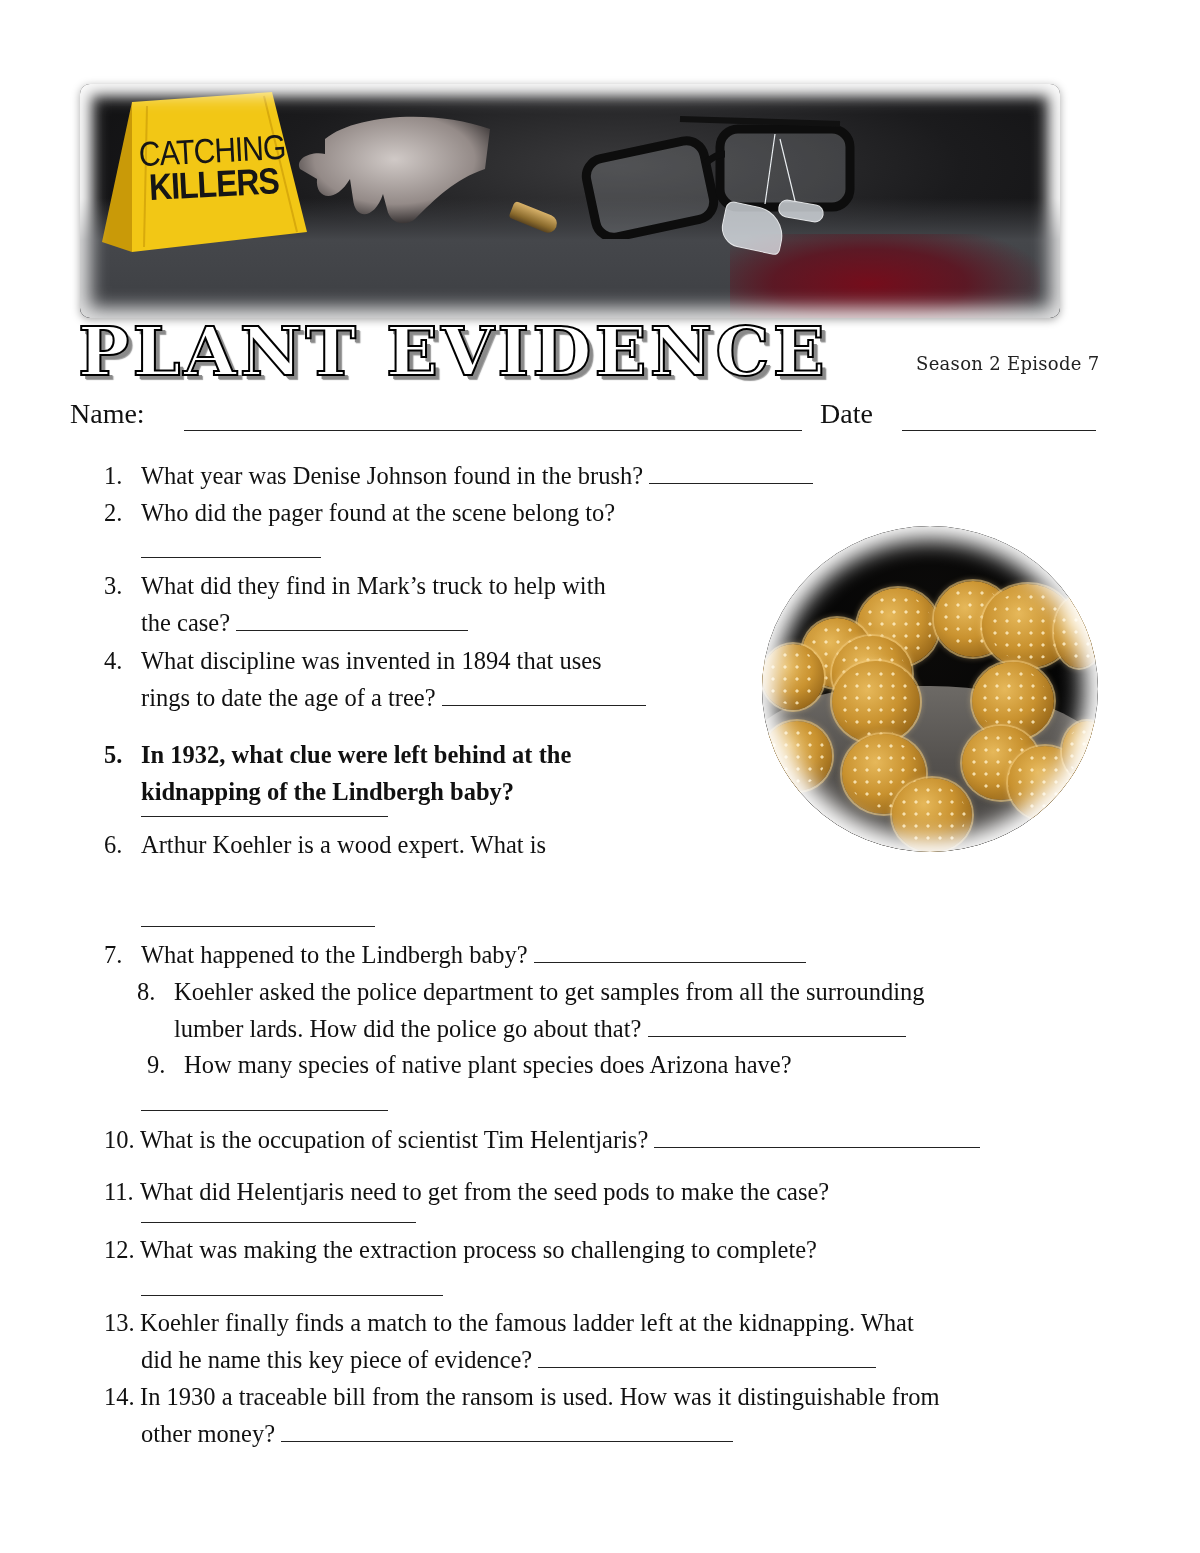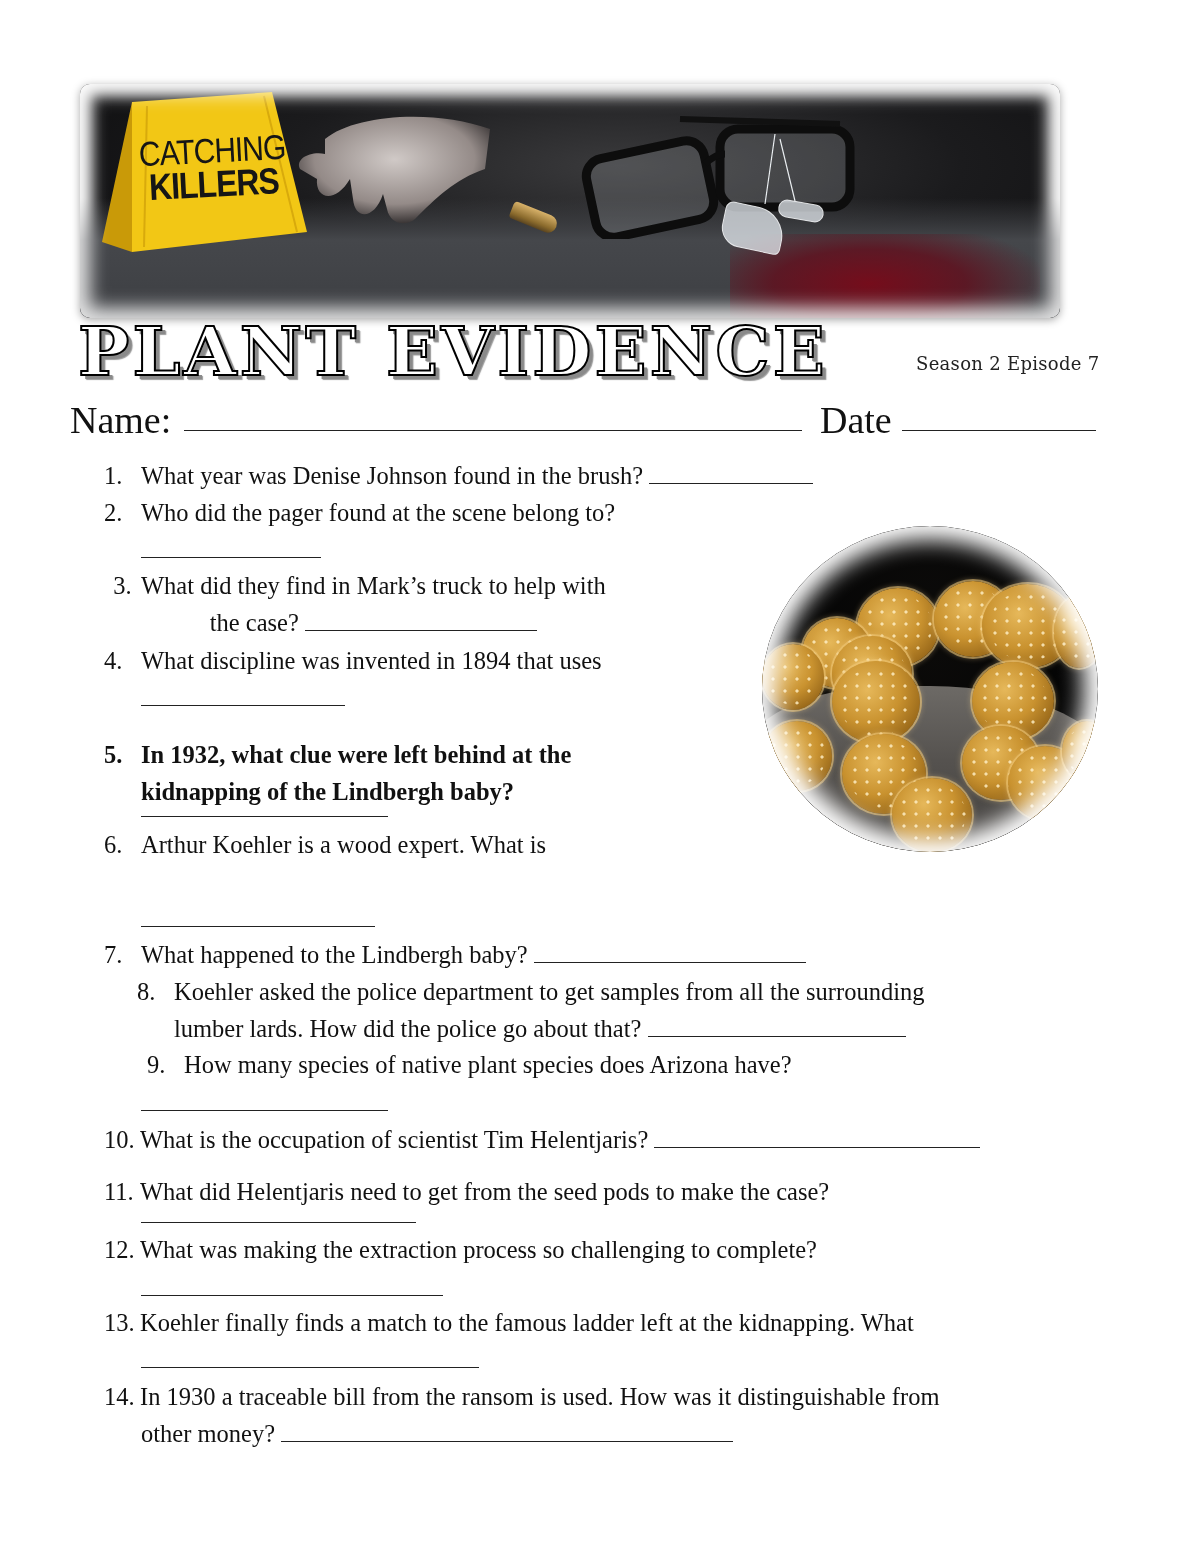--- a/index.html
+++ b/index.html
@@ -28,21 +28,21 @@
            background: radial-gradient(ellipse at 45% 45%, rgba(120,10,25,0.95) 0%, rgba(100,10,25,0.75) 40%, rgba(90,10,25,0.0) 75%); }
 
   
   .title { position:absolute; left:78px; top:318px; font-family:"DejaVu Serif","Liberation Serif",serif;
            font-size:67px; letter-spacing:3px; color:#fff; font-weight:bold;
            -webkit-text-stroke: 2px #000;
            text-shadow: 4px 4px 0 #8a8a8a, 5px 5px 1px #9a9a9a; line-height:1; white-space:nowrap; transform:scaleX(1.02); transform-origin:left; }
   .episode { position:absolute; left:916px; top:353px; font-size:18px; font-family:"DejaVu Serif","Liberation Serif",serif; color:#222; letter-spacing:0.3px; }
 
   
-  .nd { position:absolute; top:398px; font-size:38px; font-family:"Liberation Serif","DejaVu Serif",serif; color:#111; }
+  .nd { position:absolute; top:398px; font-size:28px; font-family:"Liberation Serif","DejaVu Serif",serif; color:#111; }
   .nd-line { position:absolute; top:430px; border-bottom:1.5px solid #222; height:0; }
 
   
   .q { position:absolute; left:104px; font-family:"Liberation Serif","DejaVu Serif",serif; font-size:24.5px; color:#111; line-height:37px; white-space:nowrap; }
   .q .num { display:inline-block; width:37px; }
   .q .num.wide { width:36px; }
   .q .cont { display:block; padding-left:37px; }
   .blank { display:inline-block; border-bottom:1.5px solid #222; height:20px; vertical-align:baseline; }
   .blank-line { position:absolute; border-bottom:1.5px solid #222; height:0; }
 
@@ -114,28 +114,28 @@
 <div class="q" style="top:457px;">
   <span class="num">1.</span><span>What year was Denise Johnson found in the brush?</span>
   <span class="blank" style="width:164px;"></span>
 </div>
 
 <div class="q" style="top:494px;">
   <span class="num">2.</span><span>Who did the pager found at the scene belong to?</span>
 </div>
 <div class="blank-line" style="left:141px;top:557px;width:180px;"></div>
 
-<div class="q" style="top:567px;text-align:center;">
+<div class="q" style="top:567px;">
   <span class="num">3.</span><span>What did they find in Mark’s truck to help with</span>
   <span class="cont"><span>the case?</span> <span class="blank" style="width:232px;"></span></span>
 </div>
 
 <div class="q" style="top:642px;">
   <span class="num">4.</span><span>What discipline was invented in 1894 that uses</span>
-  <span class="cont"> <span class="blank" style="width:204px;"></span></span>
+  <span class="cont"><span>rings to date the age of a tree?</span> <span class="blank" style="width:204px;"></span></span>
 </div>
 
 <div class="q" style="top:736px;font-weight:bold;">
   <span class="num">5.</span><span>In 1932, what clue were left behind at the</span>
   <span class="cont"><span>kidnapping of the Lindbergh baby?</span></span>
 </div>
 <div class="blank-line" style="left:141px;top:816px;width:247px;"></div>
 
 <div class="q" style="top:826px;">
   <span class="num">6.</span><span>Arthur Koehler is a wood expert. What is</span>
@@ -167,21 +167,21 @@
 </div>
 <div class="blank-line" style="left:141px;top:1222px;width:275px;"></div>
 
 <div class="q" style="top:1231px;">
   <span class="num wide">12.</span><span>What was making the extraction process so challenging to complete?</span>
 </div>
 <div class="blank-line" style="left:141px;top:1295px;width:302px;"></div>
 
 <div class="q" style="top:1304px;">
   <span class="num wide">13.</span><span>Koehler finally finds a match to the famous ladder left at the kidnapping. What</span>
-  <span class="cont"> <span class="blank" style="width:338px;"></span></span>
+  <span class="cont"><span>did he name this key piece of evidence?</span> <span class="blank" style="width:338px;"></span></span>
 </div>
 
 <div class="q" style="top:1378px;">
   <span class="num wide">14.</span><span>In 1930 a traceable bill from the ransom is used. How was it distinguishable from</span>
   <span class="cont"><span>other money?</span> <span class="blank" style="width:452px;"></span></span>
 </div>
 
 <div class="pollen">
   <div class="surface"></div>
   <div class="grain" style="left:95px;top:62px;width:82px;height:78px;"></div>

